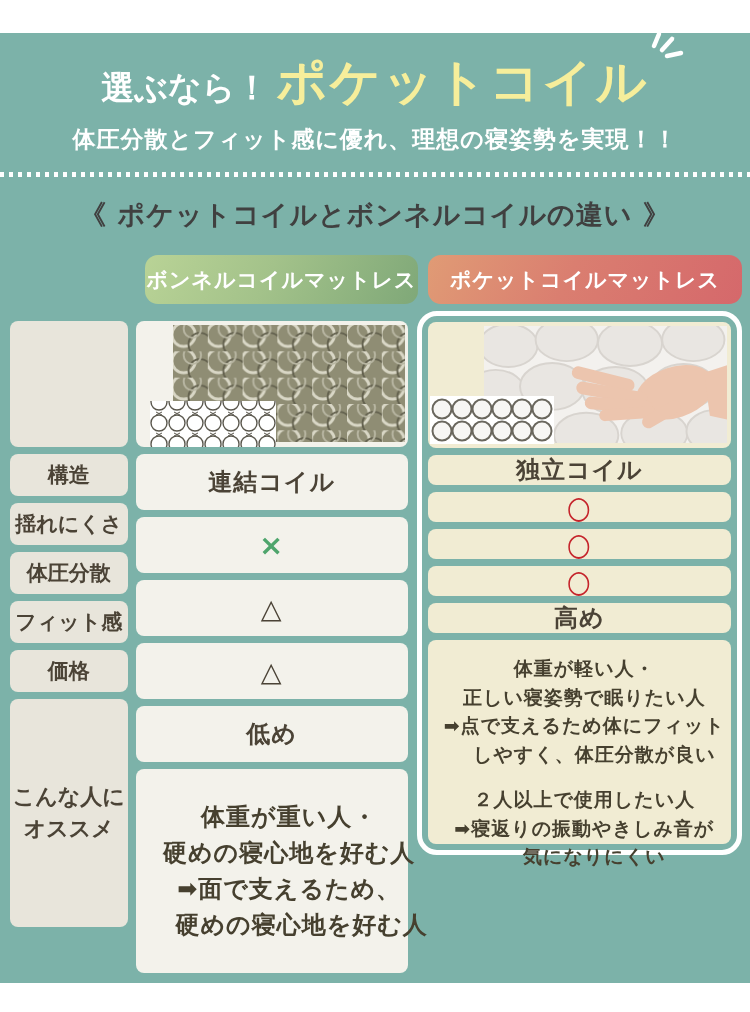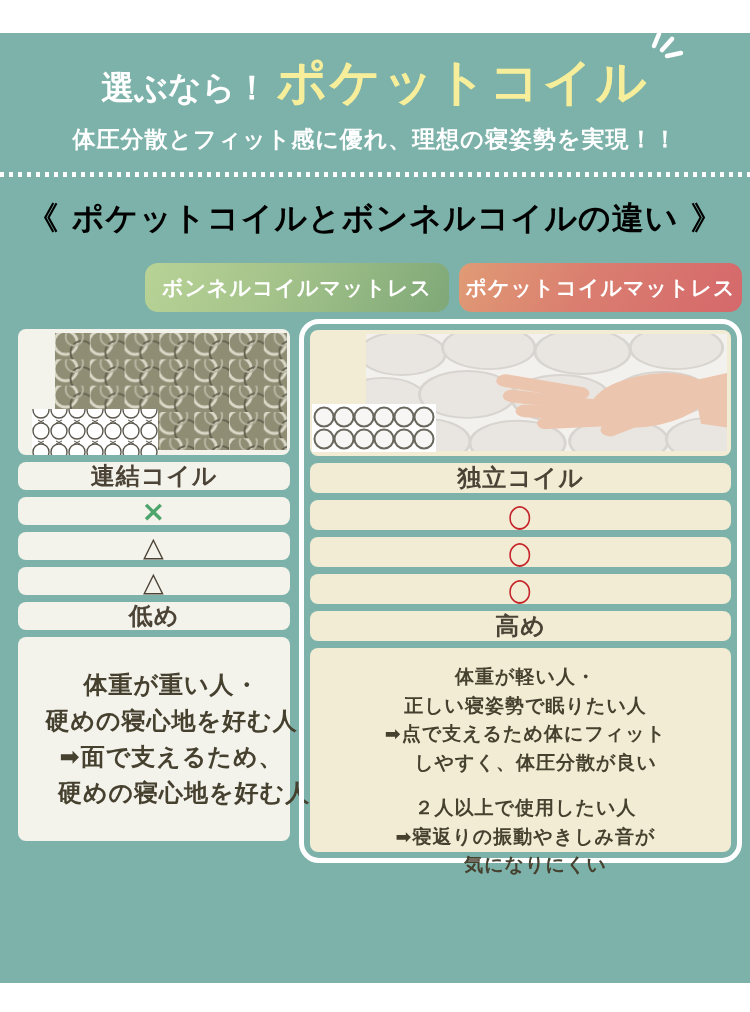--- a/index.html
+++ b/index.html
@@ -10,43 +10,43 @@
 
   
   .header { text-align:center; padding-top:16px; color:#ffffff; }
   .title-line { position:relative; display:inline-block; white-space:nowrap; }
   .title-prefix { font-size:33px; font-weight:bold; color:#ffffff; vertical-align:baseline; }
   .title-main { font-size:50px; font-weight:bold; color:#f6ee9b; letter-spacing:2px; margin-left:8px; vertical-align:baseline; }
   .sparkle { position:absolute; top:-18px; right:-36px; width:40px; height:36px; }
   .subtitle { margin-top:8px; font-size:23px; font-weight:bold; letter-spacing:1px; }
   .dotted-divider { margin-top:17px; height:5px;
     background-image:repeating-linear-gradient(90deg,#ffffff 0 4px,transparent 4px 9px); }
-  .section-heading { margin-top:20px; font-size:32px; font-weight:bold; letter-spacing:1px; color:#000000; }
+  .section-heading { margin-top:20px; font-size:27px; font-weight:bold; letter-spacing:1px; color:#404040; }
 
   
   .pills { display:flex; margin:22px 8px 0 145px; gap:10px; }
   .pill { height:49px; border-radius:13px; display:flex; align-items:center; justify-content:center;
           color:#ffffff; font-size:21px; font-weight:bold; letter-spacing:1px; }
-  .pill-bonnel { width:304px; background:linear-gradient(115deg,#b9d396 0%,#a3c28a 45%,#7fa878 100%); }
+  .pill-bonnel { width:273px; background:linear-gradient(115deg,#b9d396 0%,#a3c28a 45%,#7fa878 100%); }
   .pill-pocket { flex:1; background:linear-gradient(115deg,#e09b75 0%,#da7e70 45%,#d5686b 100%); }
 
   
   .table { display:flex; align-items:flex-start; margin:7px 8px 0 10px; }
   .col { display:flex; flex-direction:column; gap:7px; }
   .col-labels { width:127px; margin-top:10px; }
   .col-bonnel { width:272px; margin:10px 0 0 8px; }
   .col-pocket { flex:1; margin-left:9px; border:5px solid #ffffff; border-radius:20px; padding:6px; }
   .col-pocket-inner { display:flex; flex-direction:column; gap:7px; }
 
   .cell { border-radius:8px; display:flex; align-items:center; justify-content:center;
           font-weight:bold; color:#4b4336; }
   .label-cell { background:#e8e5db; height:42px; font-size:21px; }
   .label-photo { height:126px; }
   .label-recommend { height:228px; flex-direction:column; line-height:1.45; font-size:22px; }
-  .bon-cell { background:#f3f2eb; height:28px; font-size:24px; letter-spacing:1px; }
+  .bon-cell { background:#f3f2eb; height:56px; font-size:24px; letter-spacing:1px; }
   .poc-cell { background:#f1ecd3; height:30px; font-size:24px; letter-spacing:1px; }
 
   .mark-x   { font-size:29px; color:#4ea56c; font-weight:bold; }
   .mark-tri { font-size:27px; color:#4b4336; font-weight:normal; }
   .mark-o   { font-size:31px; color:#c5242b; font-weight:bold; transform:scaleX(.88); }
 
   .photo-cell { height:126px; position:relative; overflow:hidden; }
   .photo-bon { position:absolute; top:4px; right:3px; left:37px; bottom:5px; }
   .diagram-bon { position:absolute; left:14px; bottom:0; width:126px; height:46px; background:#ffffff; }
   .photo-poc { position:absolute; top:4px; right:4px; left:56px; bottom:5px; }
@@ -83,20 +83,32 @@
       <div class="section-heading">《 ポケットコイルとボンネルコイルの違い 》</div>
     </div>
 
     <div class="pills">
       <div class="pill pill-bonnel">ボンネルコイルマットレス</div>
       <div class="pill pill-pocket">ポケットコイルマットレス</div>
     </div>
 
     <div class="table">
 
+      <div class="col col-labels">
+        <div class="cell label-cell label-photo"></div>
+        <div class="cell label-cell">構造</div>
+        <div class="cell label-cell">揺れにくさ</div>
+        <div class="cell label-cell">体圧分散</div>
+        <div class="cell label-cell">フィット感</div>
+        <div class="cell label-cell">価格</div>
+        <div class="cell label-cell label-recommend">
+          <span>こんな人に</span>
+          <span>オススメ</span>
+        </div>
+      </div>
 
       <div class="col col-bonnel">
         <div class="cell bon-cell photo-cell">
           <div class="photo-bon">
             <svg viewBox="0 0 240 120" preserveAspectRatio="none">
               <rect width="240" height="120" fill="#8f8d74"></rect>
               <defs>
                 <pattern id="bonwire" width="36" height="27" patternUnits="userSpaceOnUse">
                   <circle cx="11" cy="10" r="12" fill="none" stroke="#d9d7c6" stroke-width="3"></circle>
                   <circle cx="28" cy="20" r="12" fill="none" stroke="#63614e" stroke-width="2"></circle>

